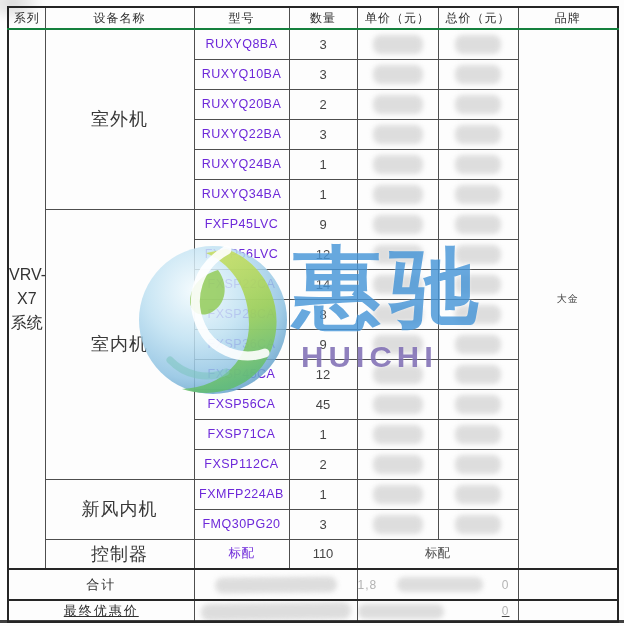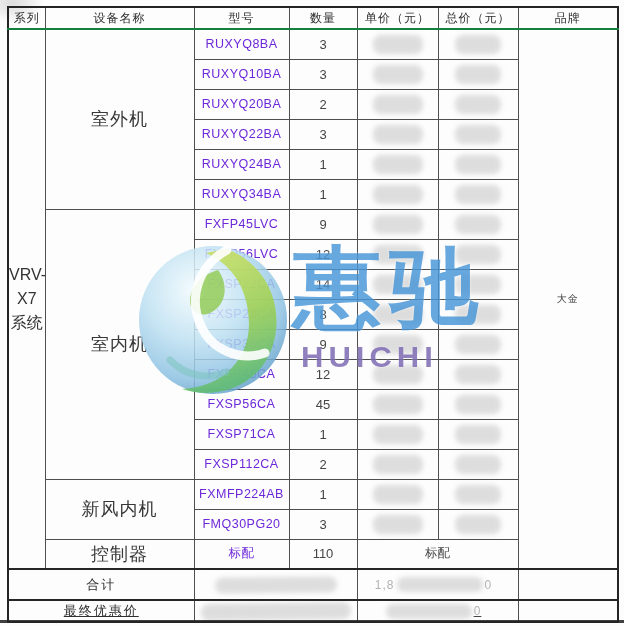--- a/index.html
+++ b/index.html
@@ -46,21 +46,21 @@
   td.sumlabel{font-size:13px;letter-spacing:2px;color:#2f2f2f;margin-left:16px;}
   
   .redact{
     margin:0 auto;background:#d6d6d6;border-radius:8px;
     filter:blur(2.4px);opacity:.8;
   }
   .r-unit{width:50px;height:19px;}
   .r-total{width:46px;height:19px;}
   .r-wide{width:122px;height:16px;transform:rotate(-.6deg);}
   .r-wide2{width:150px;height:17px;transform:rotate(-.8deg);}
-  .pricecell{display:flex;align-items:center;justify-content:center;gap:2px;padding-right:8px;}
+  .pricecell{display:flex;align-items:center;justify-content:space-between;gap:2px;padding-right:8px;}
   .faintnum{color:#b3b3b3;filter:blur(.7px);font-size:12px;letter-spacing:1px;}
   .r-mid{width:86px;height:15px;background:#d6d6d6;border-radius:7px;filter:blur(2.4px);opacity:.8;}
   
   .wm{position:absolute;left:130px;top:240px;width:388px;height:170px;z-index:3;pointer-events:none;}
   .wm-logo{position:absolute;left:0;top:0;}
   .wm-cn{
     position:absolute;left:163px;top:4px;width:230px;
     font-size:88px;line-height:1;font-weight:bold;letter-spacing:9px;
     color:#4796d8;opacity:.82;text-shadow:0 0 3px rgba(255,255,255,.55);
     white-space:nowrap;

